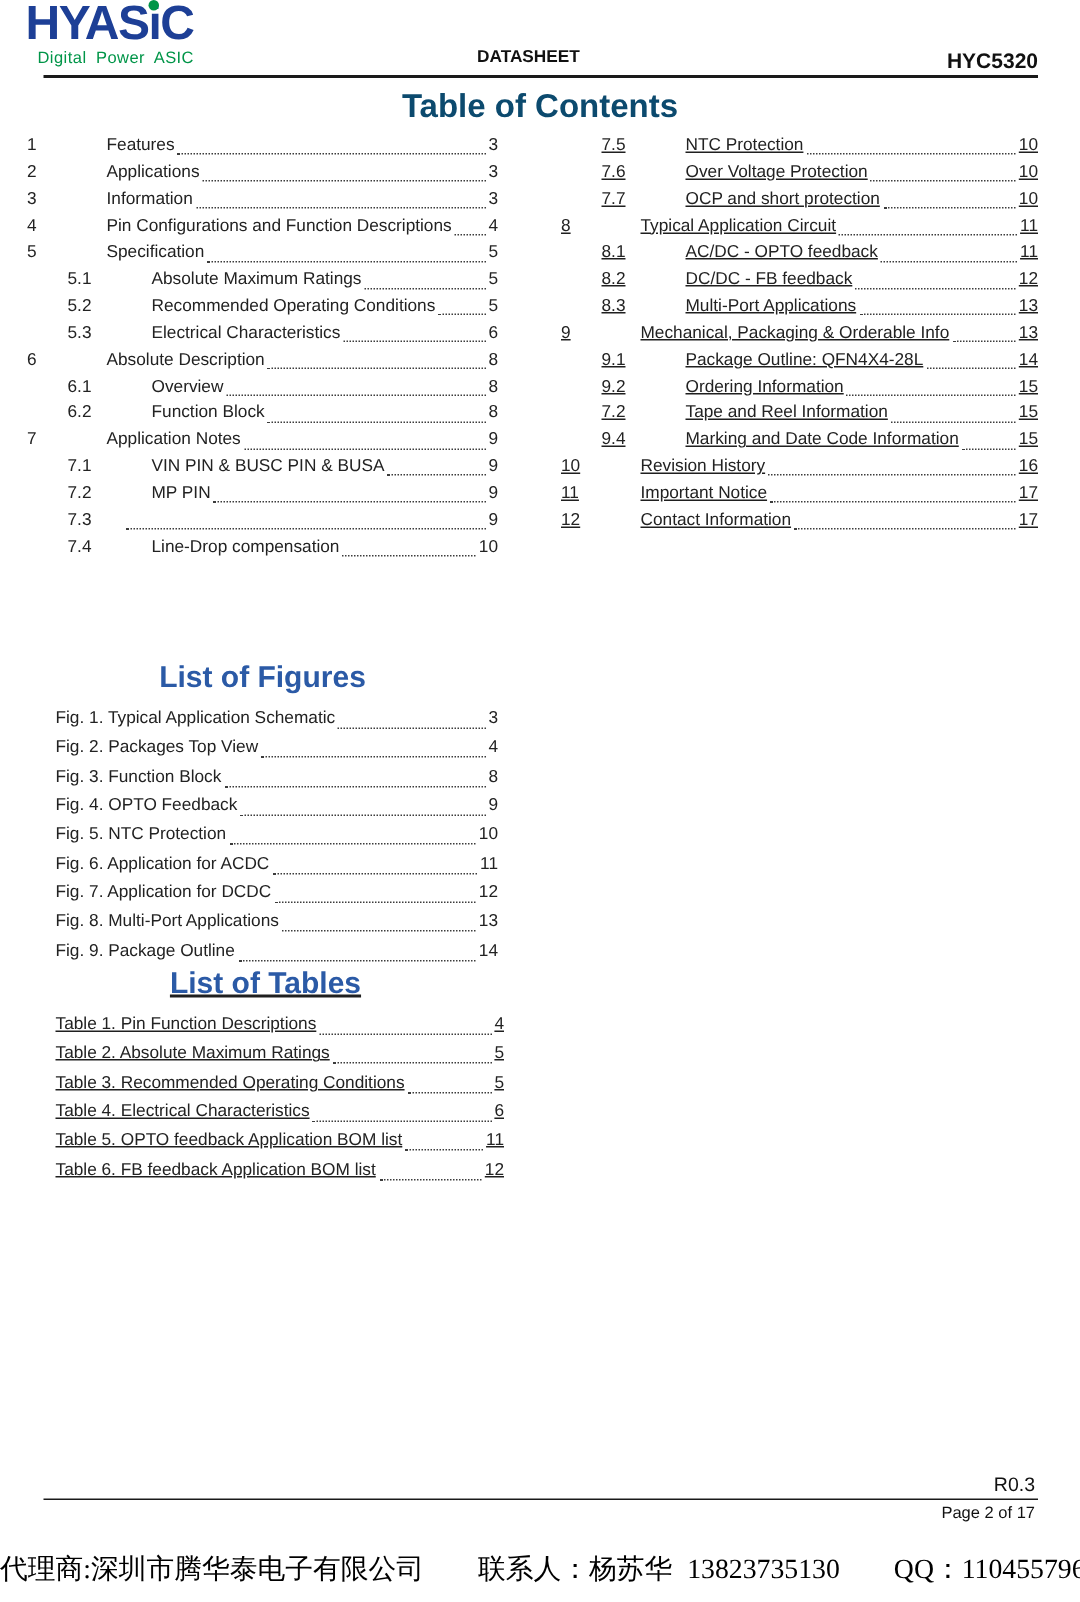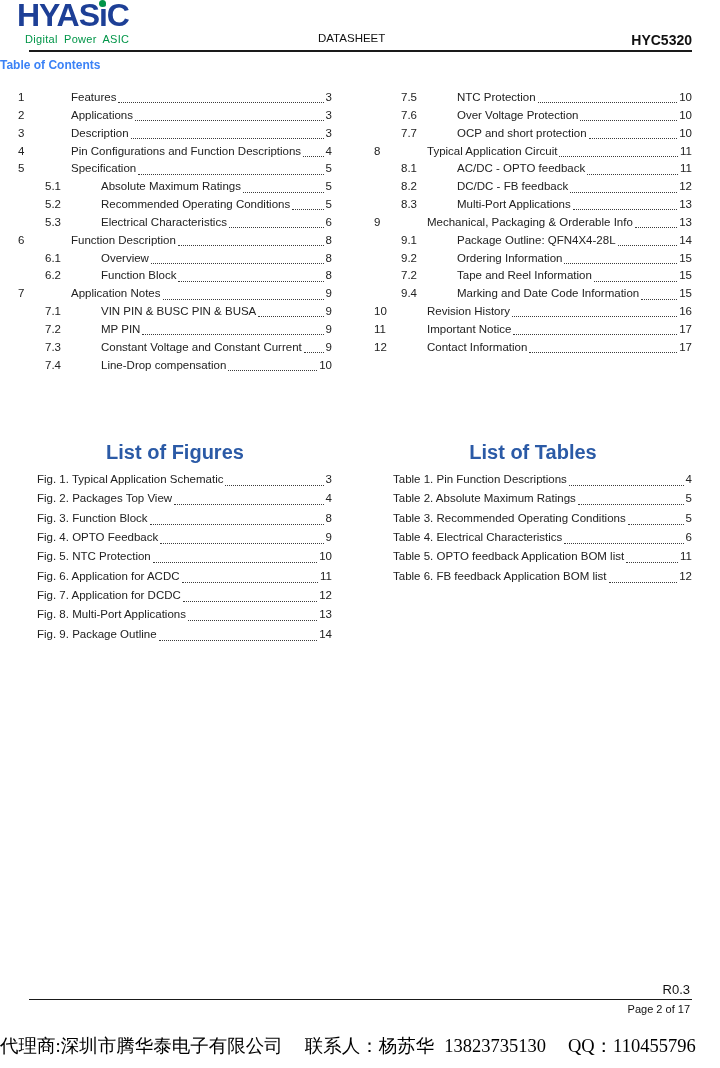--- a/index.html
+++ b/index.html
@@ -21,48 +21,48 @@
   .logo-i::after {
     content:''; position:absolute; top:3px; left:0.5px;
     width:7px; height:7px; border-radius:50%; background:#009548;
   }
   .logo-sub {
     font-size:11px; font-weight:normal; color:#009548;
     letter-spacing:0.3px; word-spacing:3px; margin:0 0 0 8px; white-space:nowrap;
   }
   .doc-type {
     position:absolute; top:32px; left:318px;
-    font-size:11.5px; font-weight:normal; color:#111;
+    font-size:11.5px; font-weight:bold; color:#111;
   }
   .part-number {
     position:absolute; top:32px; right:28px;
     font-size:14px; font-weight:bold; color:#111;
   }
   .header-rule {
     position:absolute; top:50px; left:29px; right:28px;
     border-top:2px solid #1a1a1a;
   }
 
   
   .toc-title {
-    position:absolute; top:58px; left:0; right:0; text-align:left;
-    font-size:12px; font-weight:bold; color:#3b82f6;
+    position:absolute; top:58px; left:0; right:0; text-align:center;
+    font-size:22px; font-weight:bold; color:#0c4a6e;
   }
   .sec-title {
     text-align:center; font-size:20px; font-weight:bold; color:#2b5aa6;
     line-height:25px; margin-bottom:5px;
   }
 
   
   .toc-cols { position:absolute; top:89px; left:18px; right:28px;
     display:flex; justify-content:space-between; }
   .lists-cols { position:absolute; top:440px; left:18px; right:28px;
-    display:flex; justify-content:space-between; }
+    display:flex; justify-content:flex-start;flex-direction:column; }
   .col-l { width:314px; }
-  .col-r { width:318px; }
+  .col-r { width:318px;text-decoration:underline; }
 
   
   .toc-row {
     display:flex; font-size:11.5px; line-height:17.85px; color:#222;
   }
   .toc-row .num { flex:0 0 34px; white-space:nowrap; }
   .toc-row.lvl2 { padding-left:27px; }
   .toc-row.lvl2 .num { flex:0 0 37px; }
   .toc-row .ttl { flex:0 0 auto; white-space:nowrap;padding-left:19px; }
   .toc-row .dots {
@@ -77,21 +77,21 @@
   .footer-rule { position:absolute; top:999px; left:29px; right:28px;
     border-top:1.5px solid #1a1a1a; }
   .page-label { position:absolute; top:1003px; right:30px; font-size:11px; color:#111; }
 
   
   .distributor {
     position:absolute; top:1033px; left:0; right:2px;
     font-family:"Liberation Serif","DejaVu Serif",serif;
     font-size:18.5px; color:#000; white-space:nowrap;
   }
-  .distributor .seg-gap { margin-left:22px; }
+  .distributor .seg-gap { margin-left:36px; }
   .distributor .seg-sm-gap { margin-left:10px; }
 </style>
 </head>
 <body>
 
 <div class="page">
 
   <div class="logo">
     <div class="logo-main"><span>HYAS</span><span class="logo-i">i</span><span>C</span></div>
     <div class="logo-sub">Digital Power ASIC</div>
@@ -110,21 +110,21 @@
     <span class="pg">3</span>
   </div>
         <div class="toc-row">
     <span class="num">2</span>
     <span class="ttl">Applications</span>
     <span class="dots"></span>
     <span class="pg">3</span>
   </div>
         <div class="toc-row">
     <span class="num">3</span>
-    <span class="ttl">Description</span>
+    <span class="ttl">Information</span>
     <span class="dots"></span>
     <span class="pg">3</span>
   </div>
         <div class="toc-row">
     <span class="num">4</span>
     <span class="ttl">Pin Configurations and Function Descriptions</span>
     <span class="dots"></span>
     <span class="pg">4</span>
   </div>
         <div class="toc-row">
@@ -146,21 +146,21 @@
     <span class="pg">5</span>
   </div>
         <div class="toc-row lvl2">
     <span class="num">5.3</span>
     <span class="ttl">Electrical Characteristics</span>
     <span class="dots"></span>
     <span class="pg">6</span>
   </div>
         <div class="toc-row">
     <span class="num">6</span>
-    <span class="ttl">Function Description</span>
+    <span class="ttl">Absolute Description</span>
     <span class="dots"></span>
     <span class="pg">8</span>
   </div>
         <div class="toc-row lvl2">
     <span class="num">6.1</span>
     <span class="ttl">Overview</span>
     <span class="dots"></span>
     <span class="pg">8</span>
   </div>
         <div class="toc-row lvl2">
@@ -182,21 +182,20 @@
     <span class="pg">9</span>
   </div>
         <div class="toc-row lvl2">
     <span class="num">7.2</span>
     <span class="ttl">MP PIN</span>
     <span class="dots"></span>
     <span class="pg">9</span>
   </div>
         <div class="toc-row lvl2">
     <span class="num">7.3</span>
-    <span class="ttl">Constant Voltage and Constant Current</span>
     <span class="dots"></span>
     <span class="pg">9</span>
   </div>
         <div class="toc-row lvl2">
     <span class="num">7.4</span>
     <span class="ttl">Line-Drop compensation</span>
     <span class="dots"></span>
     <span class="pg">10</span>
   </div>
       </div>

